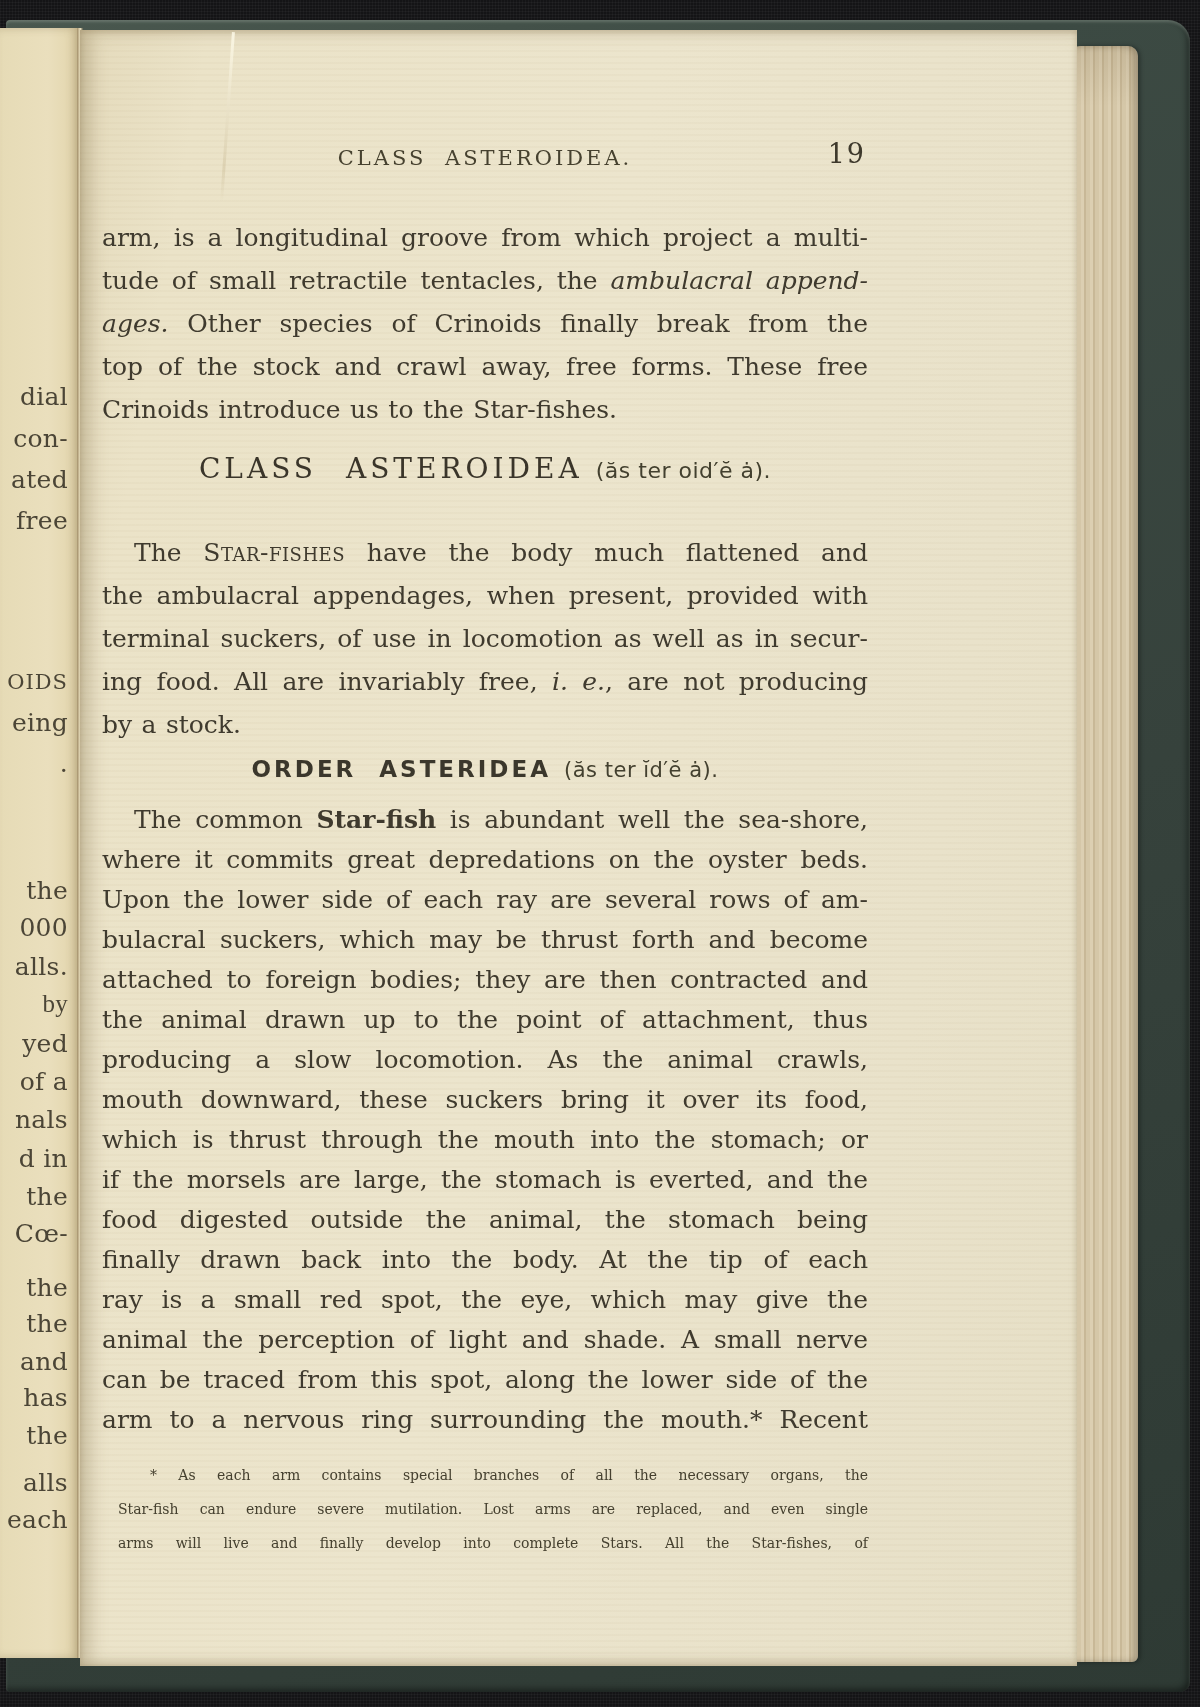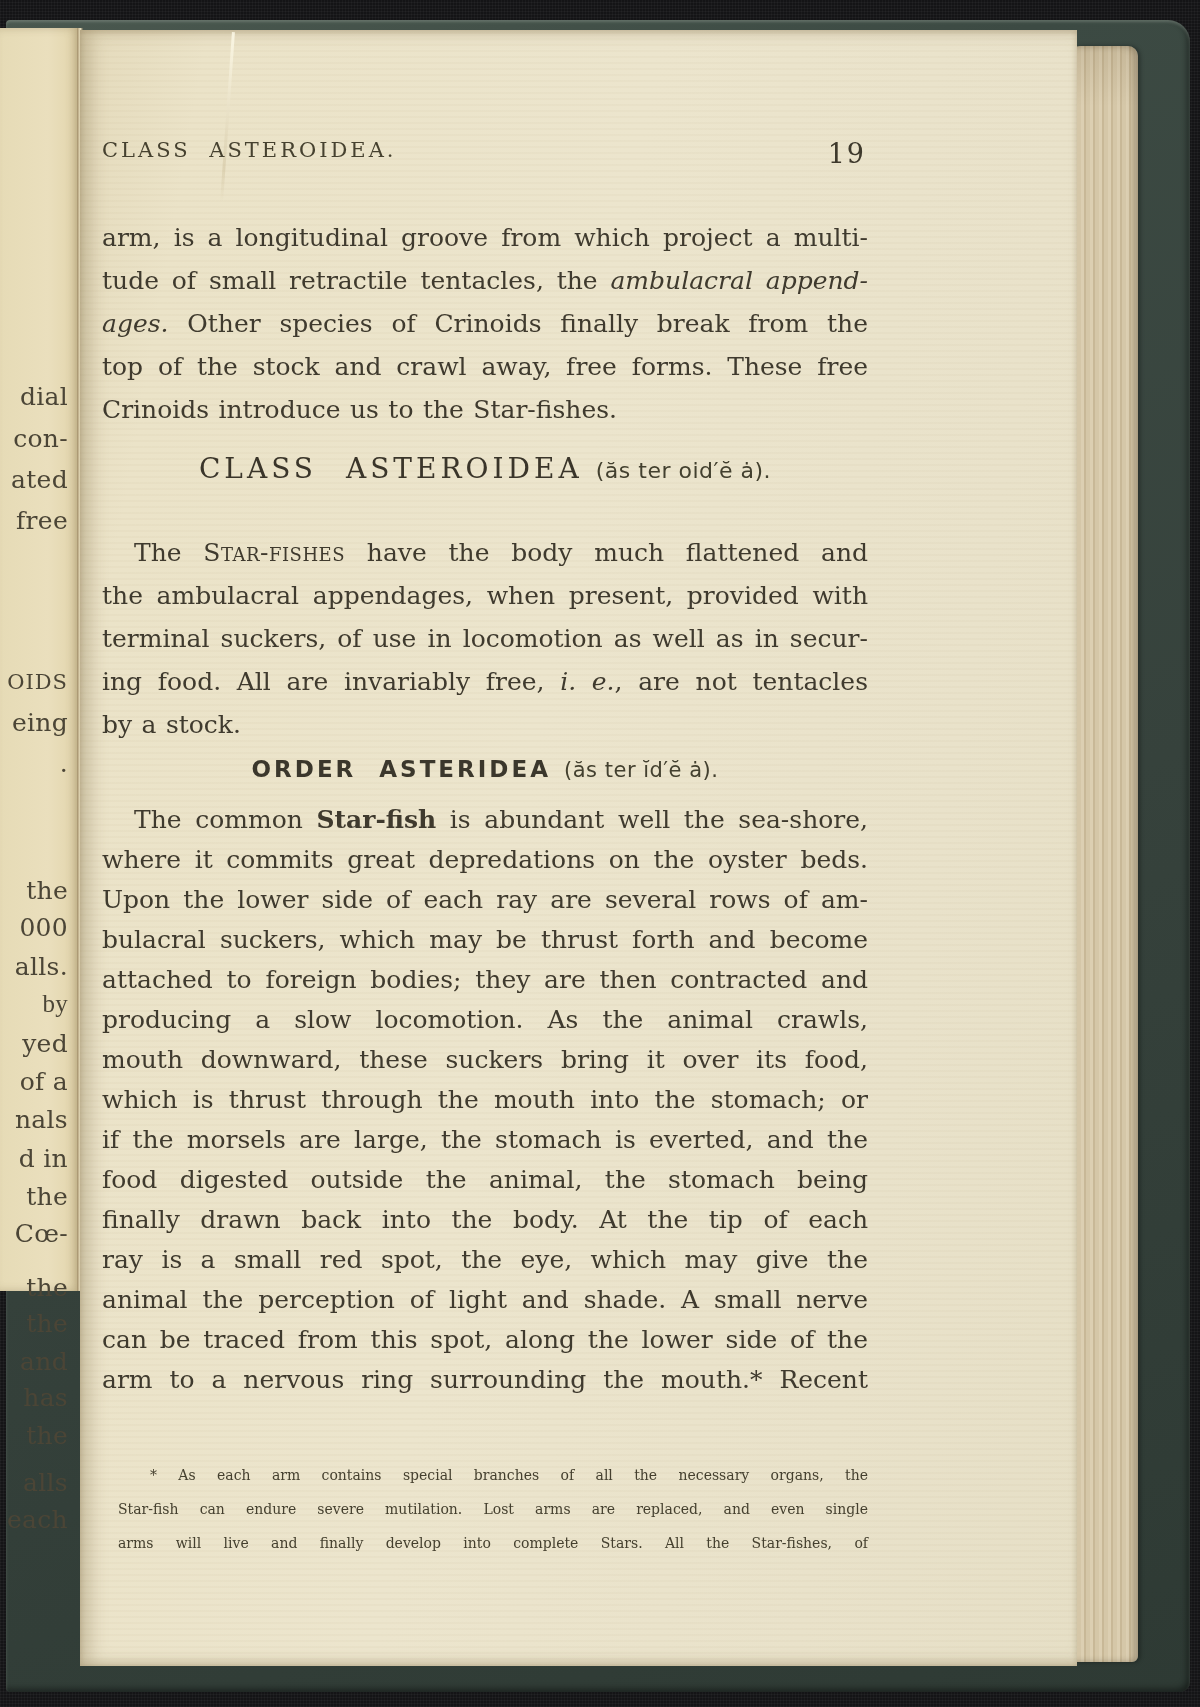--- a/index.html
+++ b/index.html
@@ -25,21 +25,21 @@
   .fore-edge{
     position:absolute;left:1072px;top:46px;width:66px;height:1616px;
     background:
       linear-gradient(180deg, rgba(90,70,40,0.12), rgba(90,70,40,0) 60px),
       repeating-linear-gradient(90deg,#dccfb2 0 3px,#c8b897 3px 5px,#d5c7a8 5px 9px);
     border-radius:8px 10px 6px 4px;
     box-shadow:inset -4px 0 6px rgba(60,45,25,0.35), 2px 0 4px rgba(0,0,0,0.35);
   }
   
   .left-page{
-    position:absolute;left:0;top:28px;width:80px;height:1263px;
+    position:absolute;left:0;top:28px;width:80px;height:1630px;
     background:linear-gradient(90deg,#e6dbb6 0%,#eadfbd 60%,#e3d6ae 92%,#d9cb9f 100%);
     box-shadow:inset -6px 0 8px rgba(110,90,55,0.30);
   }
   .left-page::after{ 
     content:"";position:absolute;right:-3px;top:0;width:6px;height:100%;
     background:linear-gradient(90deg,rgba(120,95,60,0.45),#efe6c6 55%,rgba(120,95,60,0.35));
   }
   .frag{
     position:absolute;right:12px;white-space:nowrap;
     font-size:25px;color:#4b4536;letter-spacing:.3px;
@@ -53,21 +53,21 @@
       linear-gradient(100deg,#e4dabb 0%,#ebe3c8 10%,#ece5cd 45%,#e9e2ca 78%,#e6dfc6 100%);
     box-shadow:inset 10px 0 18px rgba(110,88,50,0.28), inset 0 3px 5px rgba(120,100,60,0.18), inset 0 -4px 6px rgba(120,100,60,0.15);
   }
   .crease{
     position:absolute;left:146px;top:2px;width:3px;height:170px;
     background:linear-gradient(180deg,rgba(255,252,235,0.8),rgba(180,160,115,0.25) 80%,transparent);
     transform:rotate(4deg);
   }
   .col{position:absolute;left:22px;top:0;width:766px;height:1636px;color:#3f3a2e;}
   .running-header{
-    position:absolute;top:108px;left:0;right:0;
+    position:absolute;top:116px;left:0;right:0;text-align:center;
     font-size:21px;letter-spacing:3px;word-spacing:9px;color:#46412f;
   }
   .page-number{
     position:absolute;top:108px;right:2px;font-size:27px;letter-spacing:2px;color:#3e392c;
   }
   .para{position:absolute;left:0;right:0;font-size:25px;}
   .p1,.p2{line-height:43px;}
   .p3{line-height:40px;}
   .p1{top:186px;}
   .p2{top:501px;}
@@ -141,35 +141,36 @@
 
       <div class="heading class-heading">
         <span class="ht">CLASS ASTEROIDEA</span>
         <span class="hp">(ăs ter oid′ĕ ȧ).</span>
       </div>
 
       <div class="para p2 indent">
           <div class="tline"><span>The </span><span class="sc">Star-fishes</span><span> have the body much flattened and</span></div>
           <div class="tline"><span>the ambulacral appendages, when present, provided with</span></div>
           <div class="tline"><span>terminal suckers, of use in locomotion as well as in secur-</span></div>
-          <div class="tline"><span>ing food.  All are invariably free, </span><span class="i">i. e.</span><span>, are not tentacles</span></div>
+          <div class="tline"><span>ing food.  All are invariably free, </span><span class="i">i. e.</span><span>, are not producing</span></div>
           <div class="tline lastline"><span>by a stock.</span></div>
         </div>
 
       <div class="heading order-heading">
         <span class="ht2">ORDER ASTERIDEA</span>
         <span class="hp2">(ăs ter ĭd′ĕ ȧ).</span>
       </div>
 
       <div class="para p3 indent">
           <div class="tline"><span>The common </span><span class="b">Star-fish</span><span> is abundant well the sea-shore,</span></div>
           <div class="tline"><span>where it commits great depredations on the oyster beds.</span></div>
           <div class="tline"><span>Upon the lower side of each ray are several rows of am-</span></div>
           <div class="tline"><span>bulacral suckers, which may be thrust forth and become</span></div>
           <div class="tline"><span>attached to foreign bodies; they are then contracted and</span></div>
+          <div class="tline"><span>the animal drawn up to the point of attachment, thus</span></div>
           <div class="tline"><span>producing a slow locomotion.  As the animal crawls,</span></div>
           <div class="tline"><span>mouth downward, these suckers bring it over its food,</span></div>
           <div class="tline"><span>which is thrust through the mouth into the stomach; or</span></div>
           <div class="tline"><span>if the morsels are large, the stomach is everted, and the</span></div>
           <div class="tline"><span>food digested outside the animal, the stomach being</span></div>
           <div class="tline"><span>finally drawn back into the body.  At the tip of each</span></div>
           <div class="tline"><span>ray is a small red spot, the eye, which may give the</span></div>
           <div class="tline"><span>animal the perception of light and shade.  A small nerve</span></div>
           <div class="tline"><span>can be traced from this spot, along the lower side of the</span></div>
           <div class="tline"><span>arm to a nervous ring surrounding the mouth.*  Recent</span></div>

